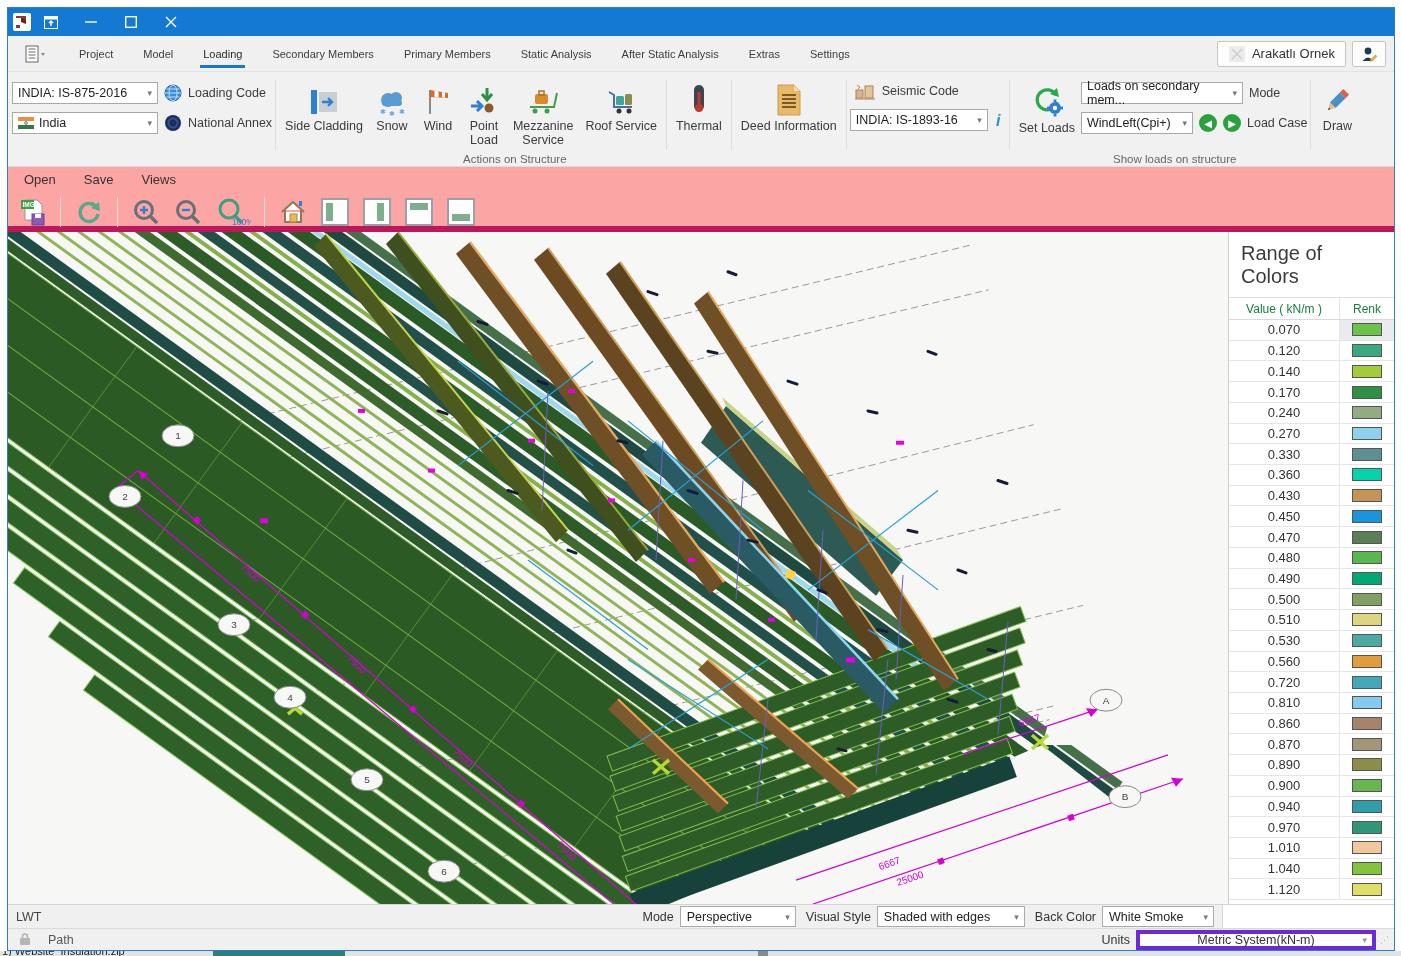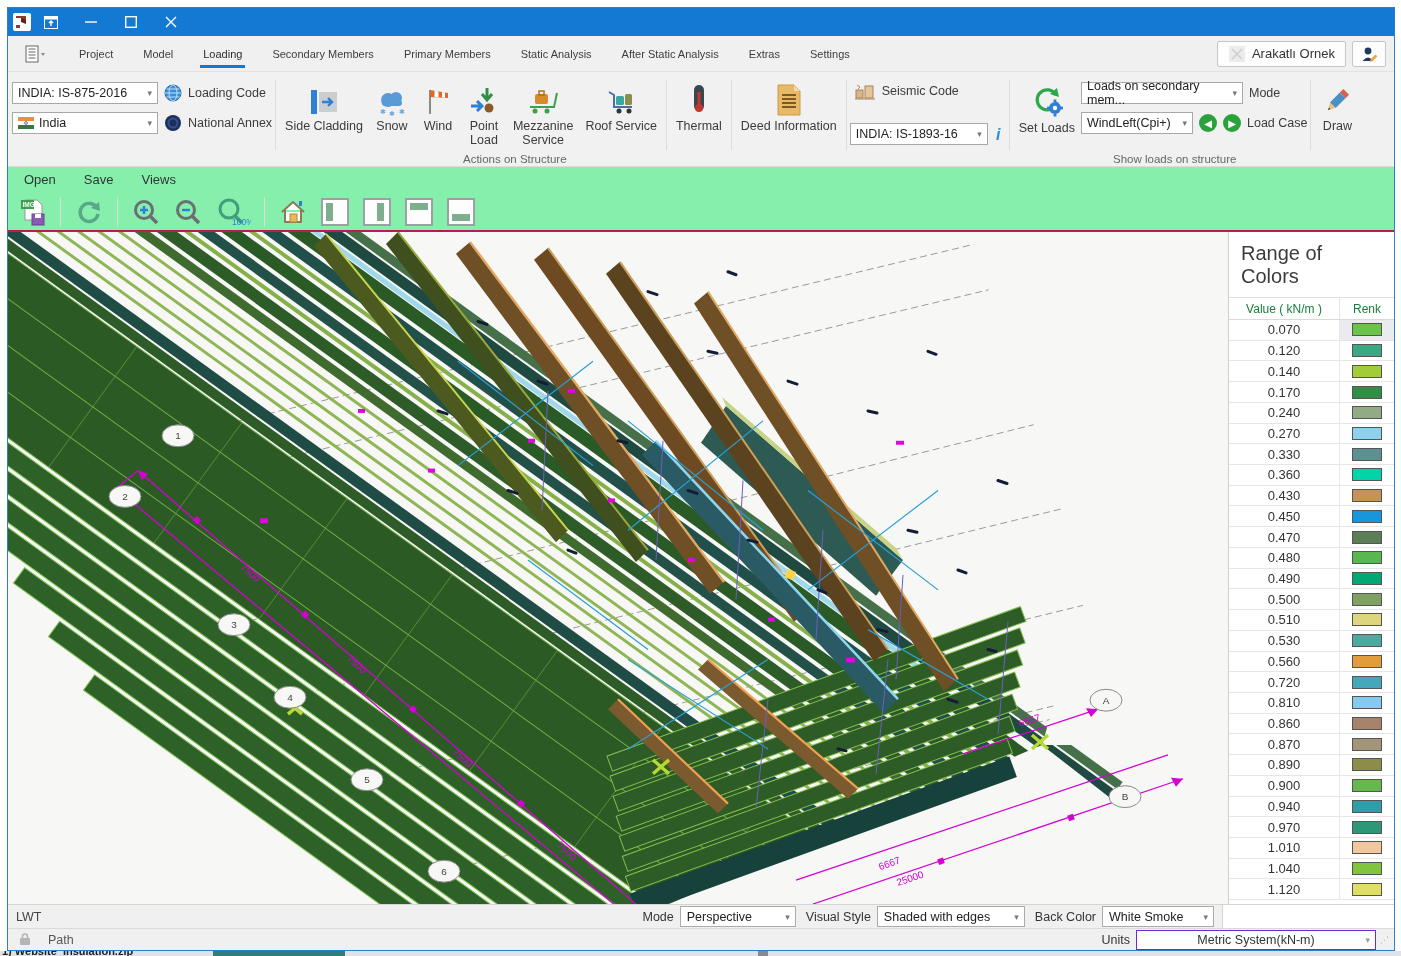--- a/index.html
+++ b/index.html
@@ -27,25 +27,25 @@
   .codesgroup{display:flex;flex-direction:column;gap:8px;padding-top:2px}
   .coderow{display:flex;align-items:center;gap:6px}
   .combo{height:22px;background:#fff;border:1px solid #a8a8a8;display:flex;align-items:center;font-size:12.5px;color:#222;padding-left:5px;position:relative}
   .combo .arrow{margin-left:auto;padding-right:5px;color:#777;font-size:9px}
   .codecombo{width:146px}
   .codelabel{font-size:12.5px;color:#3b3b3b}
   .rbtn{display:flex;flex-direction:column;align-items:center;padding:0 6px;min-width:46px}
   .ricon{height:36px;display:flex;align-items:flex-end;justify-content:center}
   .rlabel{font-size:12.5px;color:#3b3b3b;text-align:center;line-height:1.15;margin-top:3px;white-space:pre-line}
   .grouplabel{position:absolute;bottom:1px;font-size:11.5px;color:#666}
-  .seismicgroup{display:flex;flex-direction:column;gap:23px;padding-top:2px}
+  .seismicgroup{display:flex;flex-direction:column;gap:9px;padding-top:2px}
   .modegroup{display:flex;flex-direction:column;gap:8px;padding-top:2px}
   .greenbtn{width:18px;height:18px;border-radius:50%;background:#2ba13c;color:#fff;display:flex;align-items:center;justify-content:center;font-size:10px}
   
-  .toolbar2{height:65px;background:#86efac;border-bottom:2px solid #be185d;flex:0 0 auto}
+  .toolbar2{height:65px;background:#fca5a5;border-bottom:6px solid #be185d;flex:0 0 auto}
   .menurow{height:25px;display:flex;align-items:center;gap:28px;padding-left:16px;font-size:13px;color:#333}
   .iconrow{height:40px;display:flex;align-items:center;padding-left:8px;gap:10px}
   .tsep{width:1px;height:30px;background:#dcdcdc;margin:0 2px}
   .tico{width:32px;height:32px;display:flex;align-items:center;justify-content:center}
   
   .main{flex:1;display:flex;min-height:0}
   .viewport{flex:1;position:relative;background:#f7f7f6;overflow:hidden}
   .viewport svg{position:absolute;inset:0}
   .rightpanel{width:166px;background:#fff;border-left:1px solid #cfcfcf;display:flex;flex-direction:column}
   .rp-title{font-size:20px;color:#3c3c3c;padding:10px 12px 9px 12px;border-bottom:1px solid #e0e0e0}
@@ -62,26 +62,26 @@
   .sb1{height:24px;background:#f0f0f0;border-top:1px solid #d5d5d5;display:flex;align-items:center;font-size:12.5px;color:#444;flex:0 0 auto}
   .sb1 .lwt{padding-left:8px}
   .sb1 .sp{flex:1}
   .slabel{margin:0 6px 0 10px;color:#333}
   .scombo{height:21px;background:#fff;border:1px solid #ababab;display:flex;align-items:center;font-size:12.5px;color:#222;padding-left:6px}
   .scombo .arrow{margin-left:auto;padding-right:5px;color:#777;font-size:9px}
   .sb1 .rightbox{width:172px;align-self:stretch;background:#fff;border-left:1px solid #d5d5d5;margin-left:8px}
   .sb2{height:22px;background:#f0f0f0;border-top:1px solid #dadada;display:flex;align-items:center;font-size:12.5px;color:#555;flex:0 0 auto}
   .sb2 .path{display:flex;align-items:center;gap:16px;padding-left:10px}
   .sb2 .sp{flex:1}
-  .unitsfield{width:240px;height:20px;background:#fff;border:1px solid #6d28d9;display:flex;align-items:center;justify-content:center;font-size:12.5px;color:#333;position:relative}
+  .unitsfield{width:240px;height:20px;background:#fff;border:4px solid #6d28d9;display:flex;align-items:center;justify-content:center;font-size:12.5px;color:#333;position:relative}
   .unitsfield .arrow{position:absolute;right:5px;color:#999;font-size:9px}
   .grip{width:18px;display:flex;align-items:flex-end;justify-content:center;color:#aaa;font-size:9px;letter-spacing:1px}
   
   .bottomstrip{position:absolute;left:0;top:951px;width:1401px;height:5px;background:#dfe3e6;overflow:hidden}
-  .bottomstrip .txt{position:absolute;left:2px;top:-6px;font-size:11px;color:#222;font-weight:bold}
+  .bottomstrip .txt{position:absolute;left:2px;top:-6px;font-size:11px;color:#222;font-weight:normal}
   .bottomstrip .teal{position:absolute;left:213px;top:0;width:132px;height:5px;background:#2f7d7d}
   .bottomstrip .ic{position:absolute;left:758px;top:-1px;width:10px;height:6px;background:#8a8a8a}
 </style>
 </head>
 <body>
 
 <div class="window">
 
   <div class="titlebar">
     <div class="appicon">

